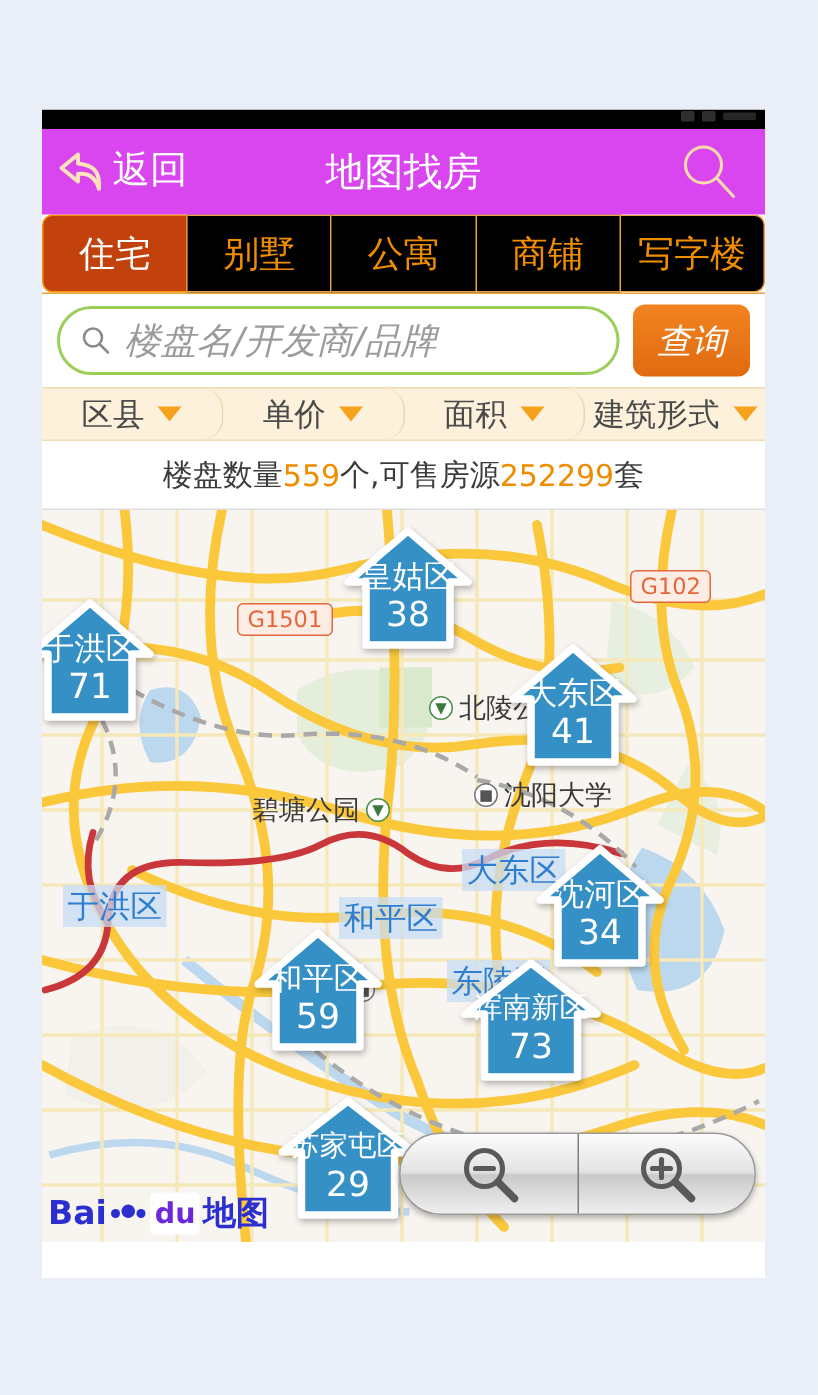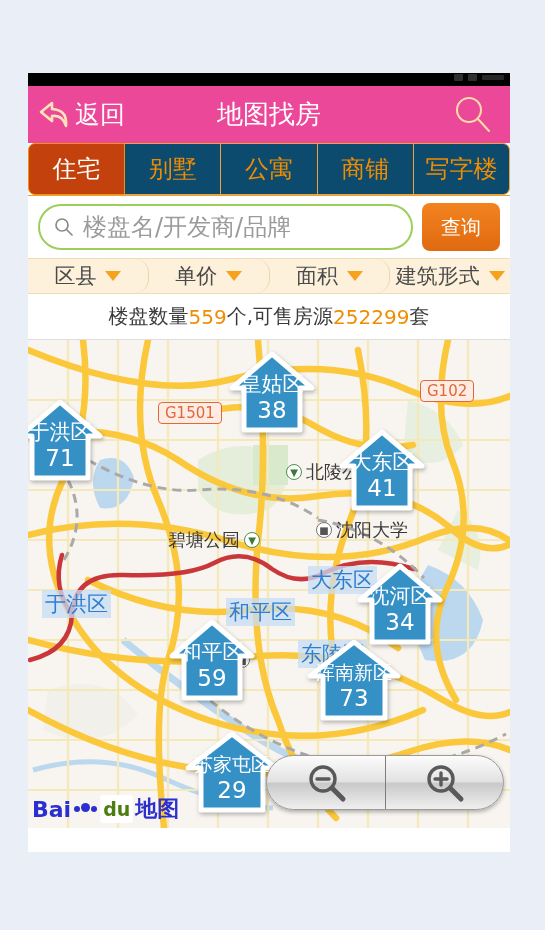--- a/index.html
+++ b/index.html
@@ -22,22 +22,22 @@
   }
   .statusbar .sb-icons {
     position:absolute; right:6px; top:1px;
     display:flex; gap:5px; align-items:center;
   }
   .sb-dot { width:9px; height:7px; background:#2e2e2e; border-radius:1px; }
   .sb-bar { width:22px; height:5px; background:#262626; border-radius:1px; }
 
   
   .header {
-    height:57px; background:#ec4899;
-    display:flex; align-items:center; position:relative;
+    height:57px; background:#d946ef;
+    display:flex; align-items:center; position:relative;font-family:Liberation Mono, monospace;
   }
   .back-btn {
     display:flex; align-items:center; gap:3px;
     margin-left:10px; cursor:pointer;
   }
   .back-arrow { width:34px; height:30px; display:block; }
   .back-label {
     color:#fff; font-size:25px; line-height:1;
   }
   .header-title {
@@ -51,44 +51,44 @@
 
   
   .tabs {
     display:flex; height:53px; background:#fff;
     border-bottom:1px solid #e6a33e;
   }
   .tab {
     flex:1; display:flex; align-items:center; justify-content:center;
     font-size:24px; color:#f08c00;
     border:1px solid #e9a53f; border-left:none;
-    background:#0c4a6e; cursor:pointer;
+    background:#000000; cursor:pointer;
   }
   .tab:first-child { border-left:1px solid #e9a53f; border-top-left-radius:7px; border-bottom-left-radius:7px; }
   .tab:last-child  { border-top-right-radius:7px; border-bottom-right-radius:7px; }
   .tab.active { background:#c2410c; color:#fff; border-color:#f4920c; }
 
   
   .searchrow {
     height:62px; display:flex; align-items:center;
-    padding:0 10px; gap:9px; background:#fff;
+    padding:0 10px; gap:9px; background:#fff;font-style:italic;
   }
   .searchbox {
     flex:1; height:46px; border:2px solid #9ccf5a;
     border-radius:23px; display:flex; align-items:center;
     padding:0 14px; gap:9px; background:#fff; cursor:text;
   }
   .mag-small { width:20px; height:20px; flex:none; }
   .search-ph {
     font-size:24px; color:#9b9b9b; white-space:nowrap;
   }
   .query-btn {
     width:78px; height:48px; border-radius:8px;
     background:linear-gradient(180deg,#f2831f 0%,#e06a10 100%);
-    color:#fff; font-size:20px;
+    color:#fff; font-size:23px;
     display:flex; align-items:center; justify-content:center;
     cursor:pointer; border:none;
   }
 
   
   .filters {
     display:flex; height:36px;
     background:#fdf1dc; border-top:1px solid #f0dcb4;
     border-bottom:1px solid #f0dcb4;
   }
@@ -176,21 +176,21 @@
   
   .baidu {
     position:absolute; left:4px; bottom:4px;
     display:flex; align-items:center; gap:2px;
     font-size:22px; font-weight:bold; pointer-events:none;
   }
   .bd-blue { color:#2b2fd0; }
   .bd-paws { display:flex; align-items:flex-end; gap:1px; margin:0 1px 4px 1px; }
   .bd-paws i { width:6px; height:6px; border-radius:50%; background:#2b2fd0; display:block; }
   .bd-paws i.big { width:9px; height:9px; }
-  .bd-red { color:#4d7c0f; background:#fff; border-radius:3px; padding:3px 3px; font-size:19px; }
+  .bd-red { color:#6d28d9; background:#fff; border-radius:3px; padding:3px 3px; font-size:19px; }
   .bd-map { color:#2b2fd0; }
 </style>
 </head>
 <body>
 
 <div id="phone">
 
   <div class="statusbar">
     <div class="sb-icons">
       <span class="sb-dot"></span>

